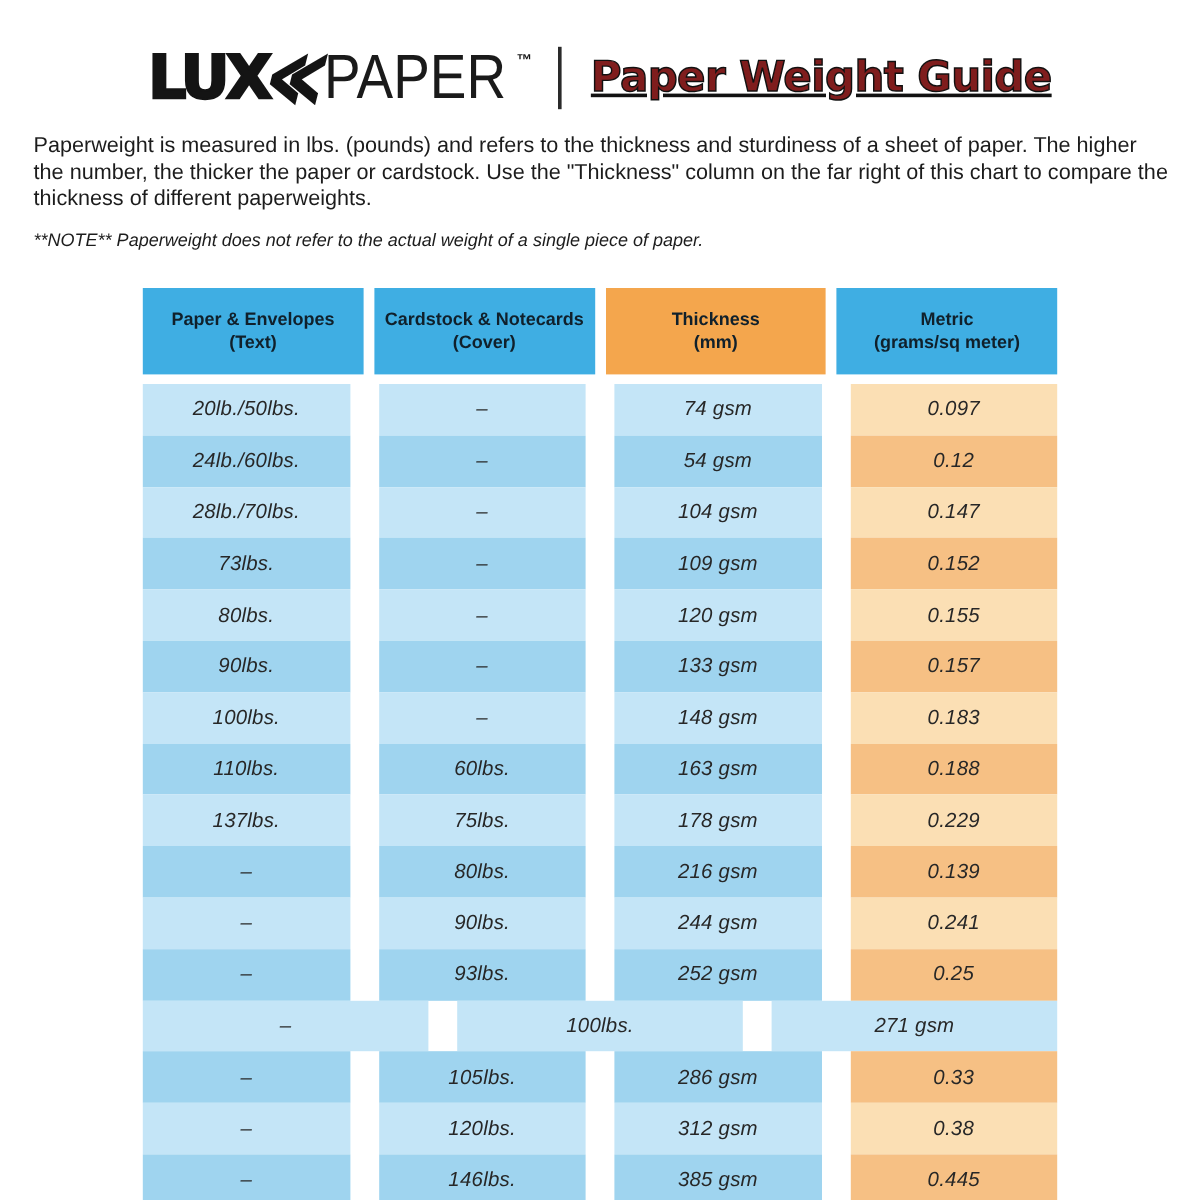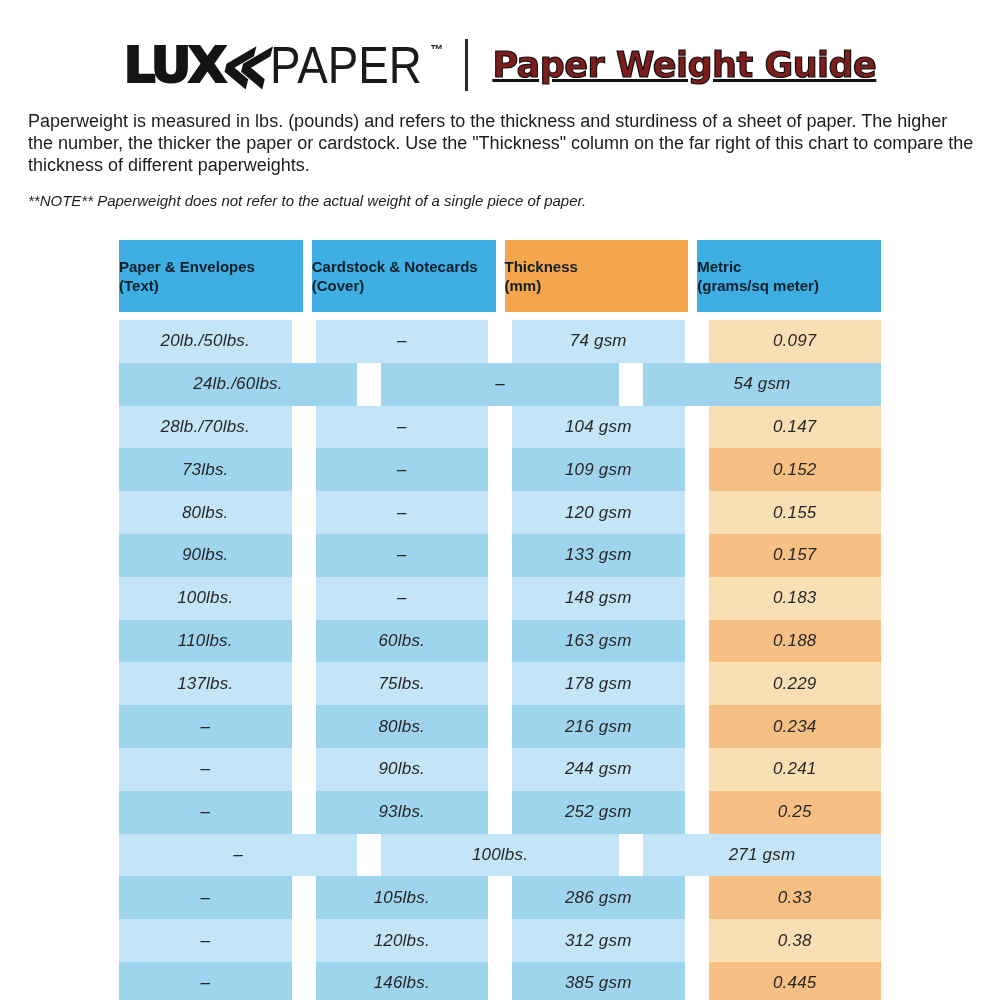--- a/index.html
+++ b/index.html
@@ -59,21 +59,21 @@
   .note{
     margin:14px 28px 0 28px;font-size:15px;line-height:21px;
     font-style:italic;color:#1c1c1c;
   }
 
   
   .ptable{width:762px;margin:29px auto 0 auto;}
   .thead{display:flex;gap:9px;height:72px;}
   .th{
     flex:1;display:flex;flex-direction:column;justify-content:center;
-    text-align:left;font-weight:bold;font-size:15px;line-height:19px;
+    text-align:center;font-weight:bold;font-size:15px;line-height:19px;
     color:#10202b;
   }
   .th.blue{background:var(--header-blue);}
   .th.orange{background:var(--header-orange);}
 
   .trows{margin-top:8px;}
   .trow{display:flex;gap:24px;height:42.8px;}
   .cell{
     flex:1;display:flex;align-items:center;justify-content:center;
     font-style:italic;font-size:17px;color:var(--text-dark);
@@ -127,20 +127,21 @@
         <div class="trow light">
           <div class="cell text">20lb./50lbs.</div>
           <div class="cell cover">–</div>
           <div class="cell metric">74 gsm</div>
           <div class="cell thickness">0.097</div>
         </div>
         <div class="trow dark">
           <div class="cell text">24lb./60lbs.</div>
           <div class="cell cover">–</div>
           <div class="cell metric">54 gsm</div>
+          <div class="cell thickness">0.12</div>
         </div>
         <div class="trow light">
           <div class="cell text">28lb./70lbs.</div>
           <div class="cell cover">–</div>
           <div class="cell metric">104 gsm</div>
           <div class="cell thickness">0.147</div>
         </div>
         <div class="trow dark">
           <div class="cell text">73lbs.</div>
           <div class="cell cover">–</div>
@@ -174,21 +175,21 @@
         <div class="trow light">
           <div class="cell text">137lbs.</div>
           <div class="cell cover">75lbs.</div>
           <div class="cell metric">178 gsm</div>
           <div class="cell thickness">0.229</div>
         </div>
         <div class="trow dark">
           <div class="cell text">–</div>
           <div class="cell cover">80lbs.</div>
           <div class="cell metric">216 gsm</div>
-          <div class="cell thickness">0.234</div>
+          <div class="cell thickness">0.139</div>
         </div>
         <div class="trow light">
           <div class="cell text">–</div>
           <div class="cell cover">90lbs.</div>
           <div class="cell metric">244 gsm</div>
           <div class="cell thickness">0.241</div>
         </div>
         <div class="trow dark">
           <div class="cell text">–</div>
           <div class="cell cover">93lbs.</div>

